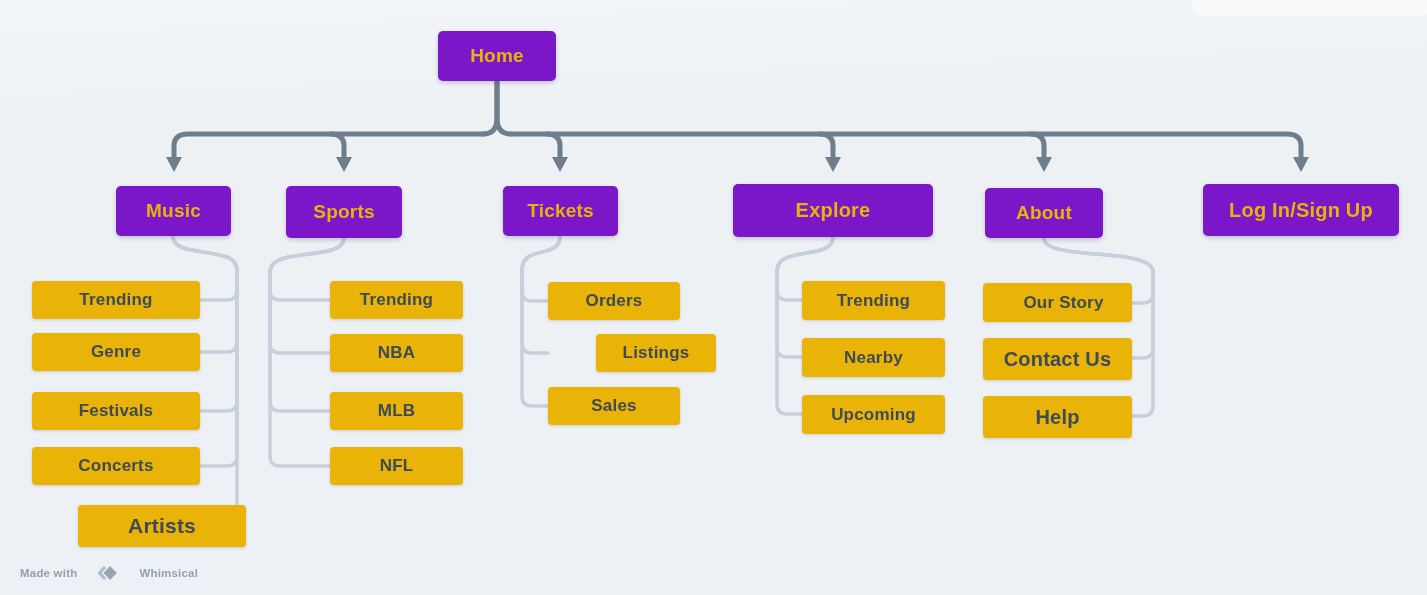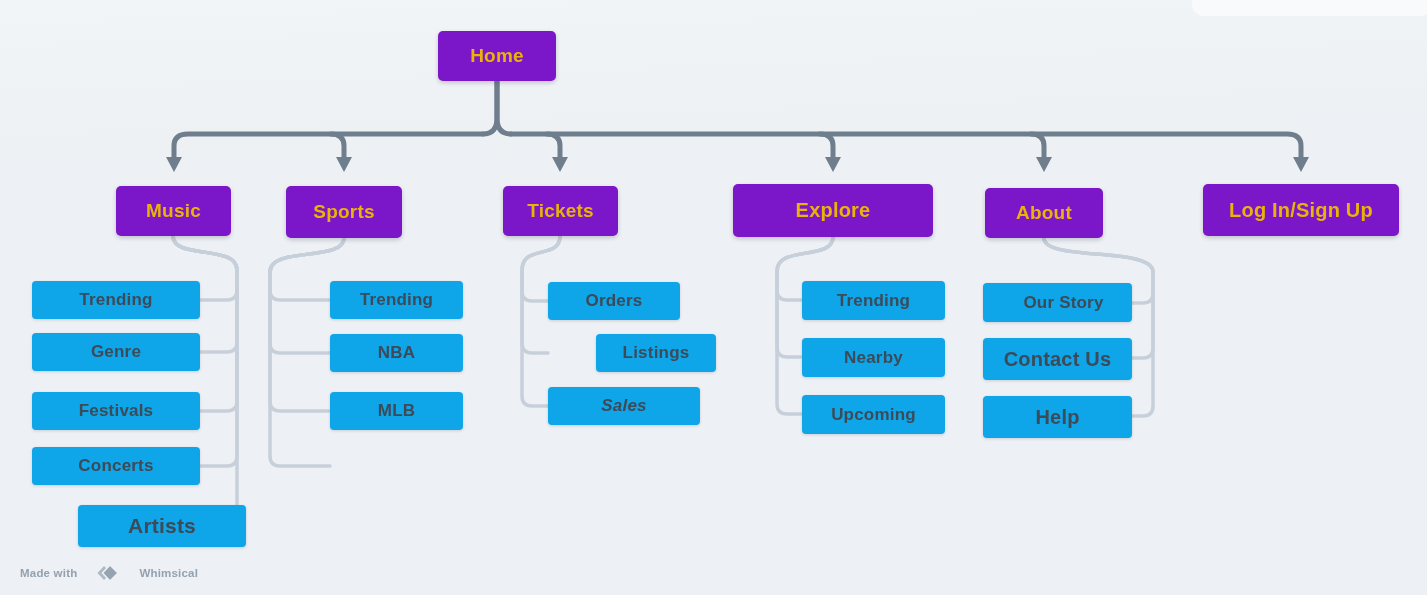--- a/index.html
+++ b/index.html
@@ -11,21 +11,21 @@
   }
   .canvas{position:absolute;inset:0;}
   svg.wires{position:absolute;left:0;top:0;pointer-events:none;}
   .wire-dark{stroke:#6e7e8d;stroke-width:5;fill:none;stroke-linecap:round;stroke-linejoin:round;}
   .wire-light{stroke:#c7d0da;stroke-width:3.5;fill:none;stroke-linecap:round;stroke-linejoin:round;}
   .arrow{fill:#6e7e8d;stroke:none;}
   .node{position:absolute;display:flex;align-items:center;justify-content:center;
         box-sizing:border-box;white-space:nowrap;cursor:default;}
   .n-purple{background:#7b17c9;color:#eab308;border-radius:5px;font-weight:700;font-size:19px;
         box-shadow:0 2px 4px rgba(30,40,60,.22);letter-spacing:.2px;}
-  .n-gray{background:#0ea5e9;color:#3d4a57;border-radius:4px;font-weight:700;font-size:17px;
+  .n-gray{background:#eab308;color:#3d4a57;border-radius:4px;font-weight:700;font-size:17px;
         box-shadow:0 1px 3px rgba(40,55,70,.18);letter-spacing:.2px;}
   .fs20{font-size:20px;}
   .fs21{font-size:21px;}
   .watermark{position:absolute;left:20px;top:564px;display:flex;align-items:center;gap:20px;
         color:#94a1af;font-size:11.5px;font-weight:700;letter-spacing:.2px;}
   .wm-logo{display:inline-block;width:22px;height:18px;}
   .topright-tab{position:absolute;left:1192px;top:-10px;width:240px;height:26px;
         background:rgba(255,255,255,.55);border-radius:12px;}
 </style>
 </head>
@@ -95,24 +95,25 @@
 
   <div class="node n-gray" style="left:32px;top:281px;width:168px;height:38px;">Trending</div>
   <div class="node n-gray" style="left:32px;top:333px;width:168px;height:38px;">Genre</div>
   <div class="node n-gray" style="left:32px;top:392px;width:168px;height:38px;">Festivals</div>
   <div class="node n-gray" style="left:32px;top:447px;width:168px;height:38px;">Concerts</div>
   <div class="node n-gray fs21" style="left:32px;top:505px;width:168px;height:42px;margin-left:46px;">Artists</div>
 
   <div class="node n-gray" style="left:330px;top:281px;width:133px;height:38px;">Trending</div>
   <div class="node n-gray" style="left:330px;top:334px;width:133px;height:38px;">NBA</div>
   <div class="node n-gray" style="left:330px;top:392px;width:133px;height:38px;">MLB</div>
+  <div class="node n-gray" style="left:330px;top:447px;width:133px;height:38px;">NFL</div>
 
   <div class="node n-gray" style="left:548px;top:282px;width:132px;height:38px;">Orders</div>
   <div class="node n-gray" style="left:548px;top:334px;width:120px;height:38px;margin-left:48px;">Listings</div>
-  <div class="node n-gray" style="left:548px;top:387px;width:152px;height:38px;font-style:italic;">Sales</div>
+  <div class="node n-gray" style="left:548px;top:387px;width:132px;height:38px;">Sales</div>
 
   <div class="node n-gray" style="left:802px;top:281px;width:143px;height:39px;">Trending</div>
   <div class="node n-gray" style="left:802px;top:338px;width:143px;height:39px;">Nearby</div>
   <div class="node n-gray" style="left:802px;top:395px;width:143px;height:39px;">Upcoming</div>
 
   <div class="node n-gray" style="left:983px;top:283px;width:149px;height:39px;padding-left:12px;">Our Story</div>
   <div class="node n-gray fs20" style="left:983px;top:338px;width:149px;height:42px;">Contact Us</div>
   <div class="node n-gray fs20" style="left:983px;top:396px;width:149px;height:42px;">Help</div>
 
   <div class="watermark">

